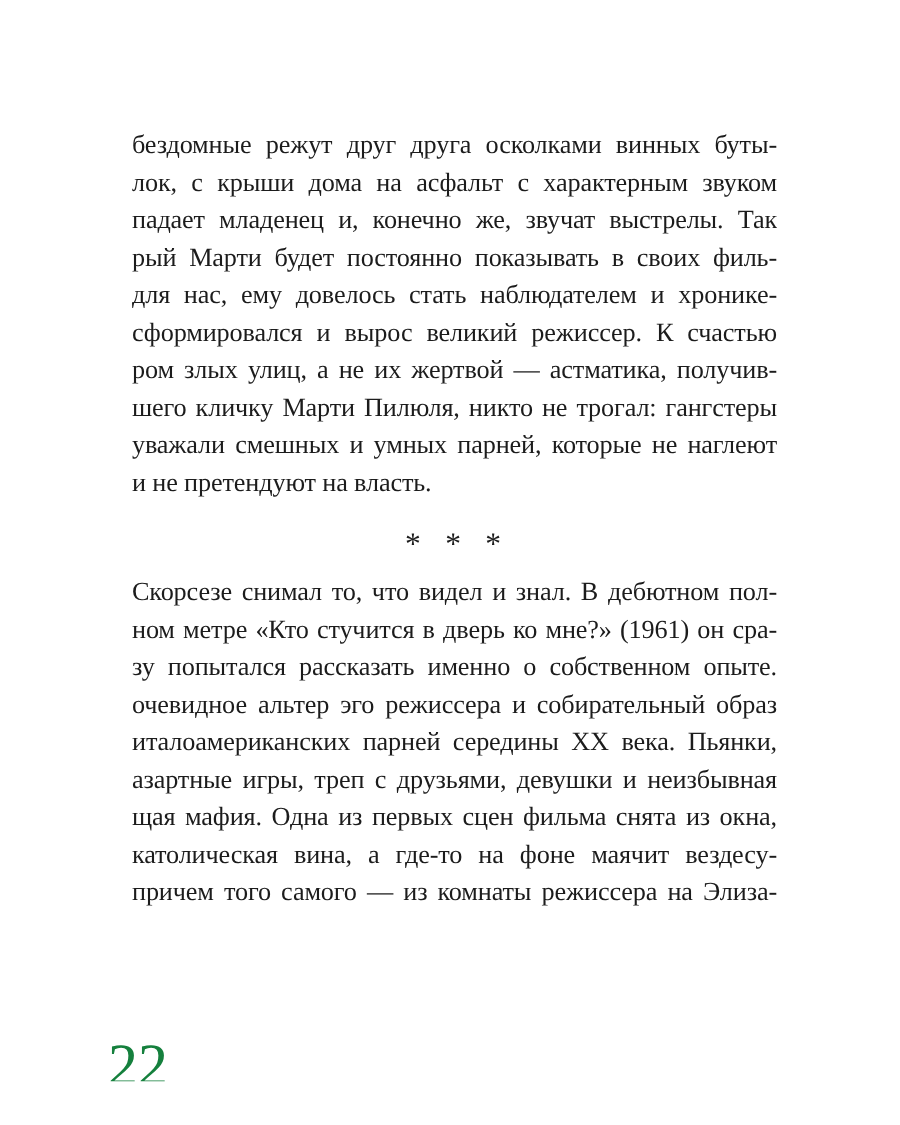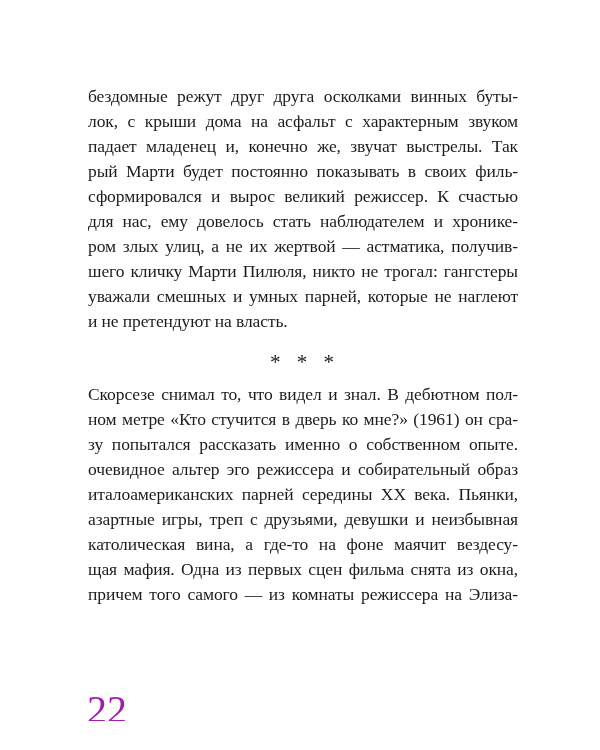--- a/index.html
+++ b/index.html
@@ -46,58 +46,58 @@
     justify-content: center;
     font-size: 21px;
     letter-spacing: 2px;
     word-spacing: 7px;
   }
   .divider span {
     transform: translateY(4px);
   }
   .page-number {
     position: absolute;
-    left: 87px;
+    left: 72px;
     top: 686px;
     font-size: 40px;
     line-height: 48px;
-    color: #a21caf;
+    color: #15803d;
   }
 </style>
 </head>
 <body>
 
 <div class="book-page">
   <div class="text-block">
 
     <div class="paragraph">
       <div class="line">бездомные режут друг друга осколками винных буты-</div>
       <div class="line">лок, с крыши дома на асфальт с характерным звуком</div>
       <div class="line">падает младенец и, конечно же, звучат выстрелы. Так</div>
       <div class="line">рый Марти будет постоянно показывать в своих филь-</div>
+      <div class="line">для нас, ему довелось стать наблюдателем и хронике-</div>
       <div class="line">сформировался и вырос великий режиссер. К счастью</div>
-      <div class="line">для нас, ему довелось стать наблюдателем и хронике-</div>
       <div class="line">ром злых улиц, а не их жертвой — астматика, получив-</div>
       <div class="line">шего кличку Марти Пилюля, никто не трогал: гангстеры</div>
       <div class="line">уважали смешных и умных парней, которые не наглеют</div>
       <div class="line no-just">и не претендуют на власть.</div>
     </div>
 
     <div class="divider">
       <span>* * *</span>
     </div>
 
     <div class="paragraph">
       <div class="line">Скорсезе снимал то, что видел и знал. В дебютном пол-</div>
       <div class="line">ном метре «Кто стучится в дверь ко мне?» (1961) он сра-</div>
       <div class="line">зу попытался рассказать именно о собственном опыте.</div>
       <div class="line">очевидное альтер эго режиссера и собирательный образ</div>
       <div class="line">италоамериканских парней середины XX века. Пьянки,</div>
       <div class="line">азартные игры, треп с друзьями, девушки и неизбывная</div>
+      <div class="line">щая мафия. Одна из первых сцен фильма снята из окна,</div>
       <div class="line">католическая вина, а где-то на фоне маячит вездесу-</div>
-      <div class="line">щая мафия. Одна из первых сцен фильма снята из окна,</div>
       <div class="line">причем того самого — из комнаты режиссера на Элиза-</div>
     </div>
 
   </div>
 
   <div class="page-number">22</div>
 </div>
 
 </body></html>

